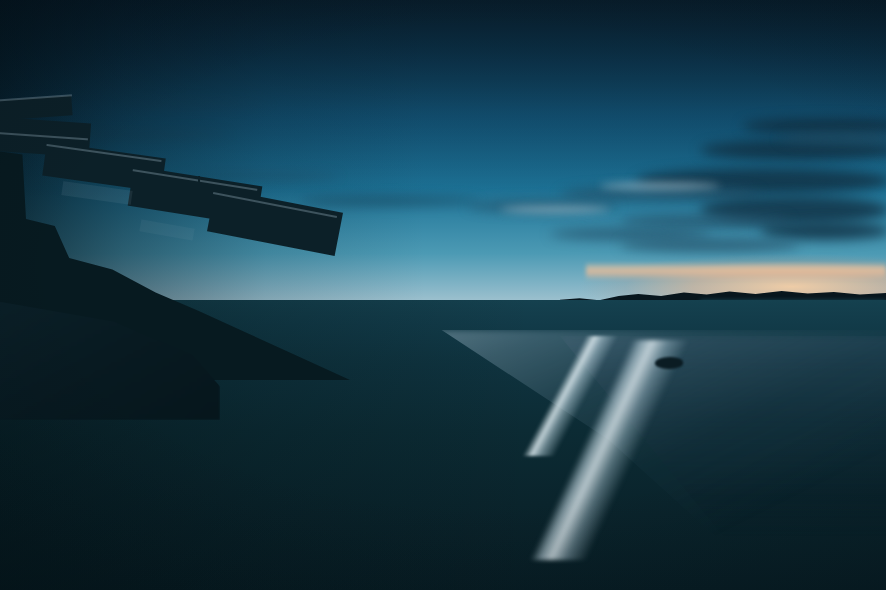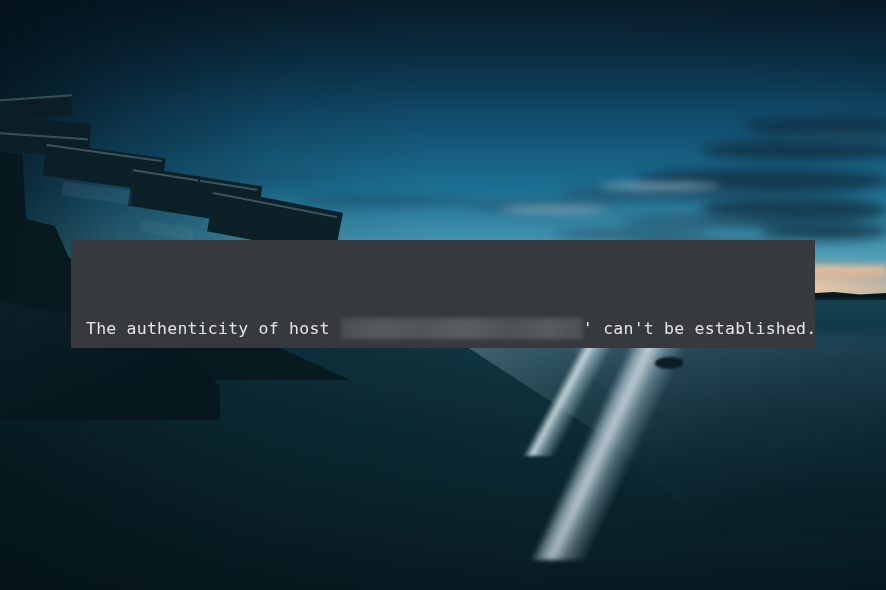--- a/index.html
+++ b/index.html
@@ -390,24 +390,14 @@
     <div class="building-edge" style="left:132px; top:179px; width:126px; height:2px; transform:rotate(9deg);"></div>
     <div class="building-edge" style="left:62px; top:186px; width:70px; height:14px; opacity:0.30; transform:rotate(8deg);"></div>
     <div class="building" style="left:210px; top:200px; width:130px; height:44px; transform:rotate(11deg);"></div>
     <div class="building-edge" style="left:212px; top:204px; width:126px; height:2px; transform:rotate(11deg);"></div>
     <div class="building-edge" style="left:140px; top:224px; width:54px; height:12px; opacity:0.22; transform:rotate(10deg);"></div>
     <div class="building" style="left:198px; top:176px; width:2px; height:28px;"></div>
 
     <div class="vignette"></div>
   </div>
 
-  <div class="message-box">
-    <div class="message-lines">
-
-      <div class="msg-line host-line"><span>The authenticity of host </span><span class="redaction"></span><span>' can't be established.</span></div>
-
-      
-
-      
-    </div>
-  </div>
 
 </div>
 
 </body></html>

